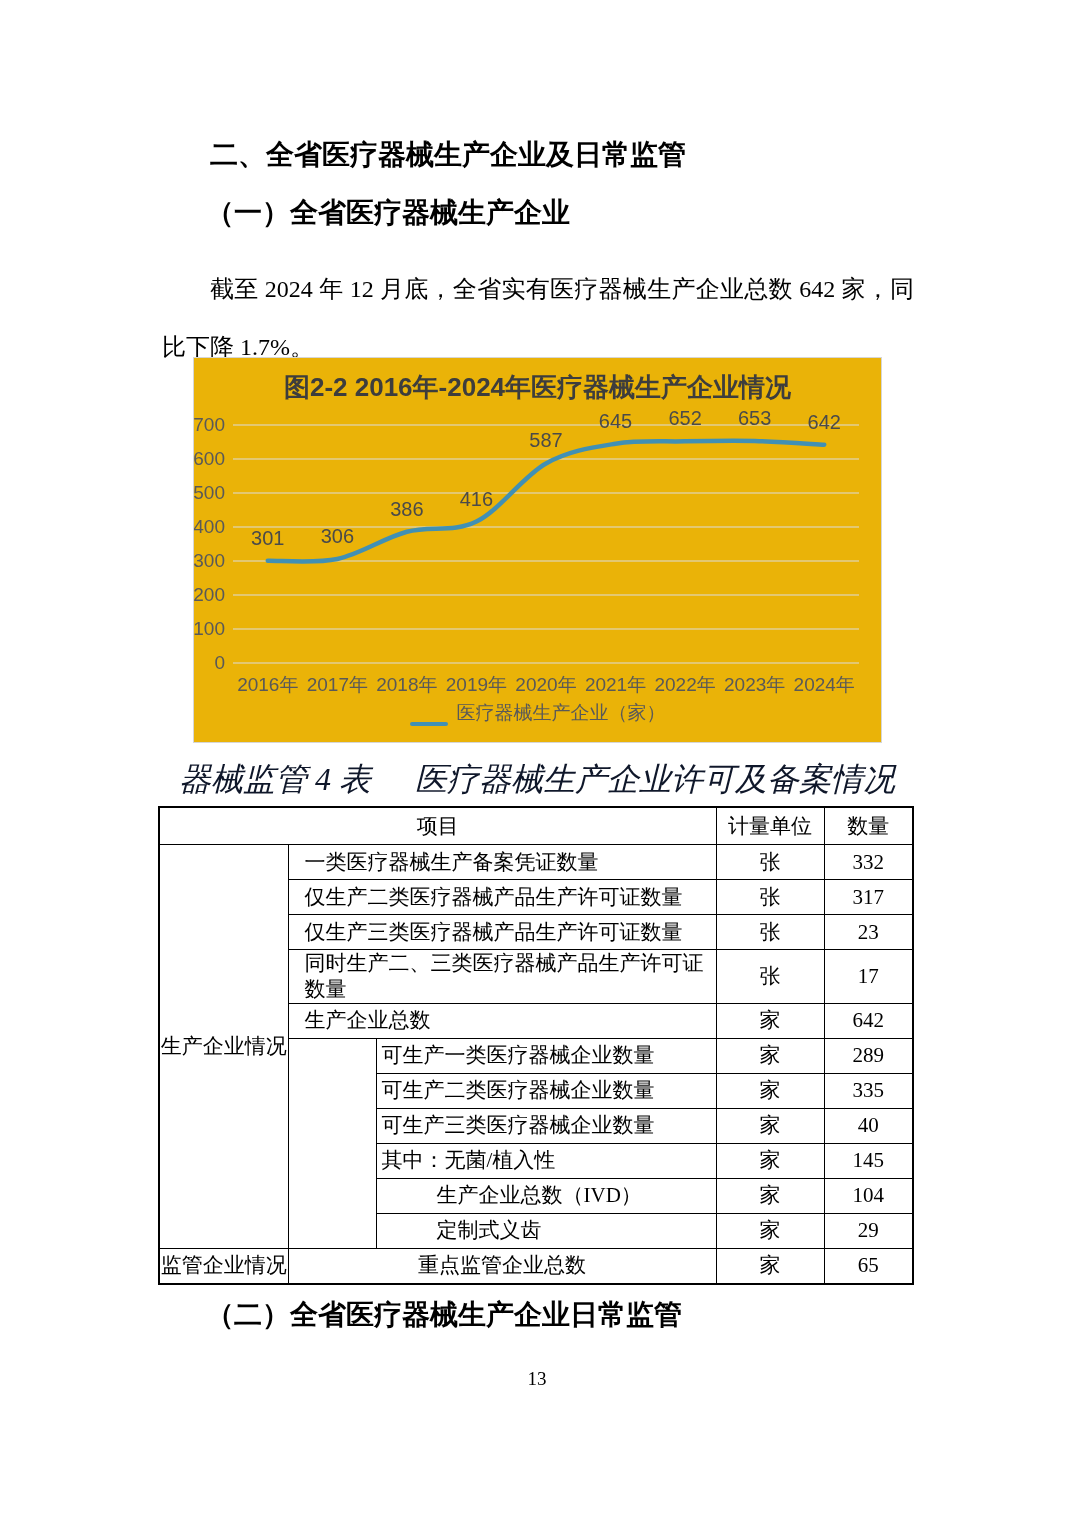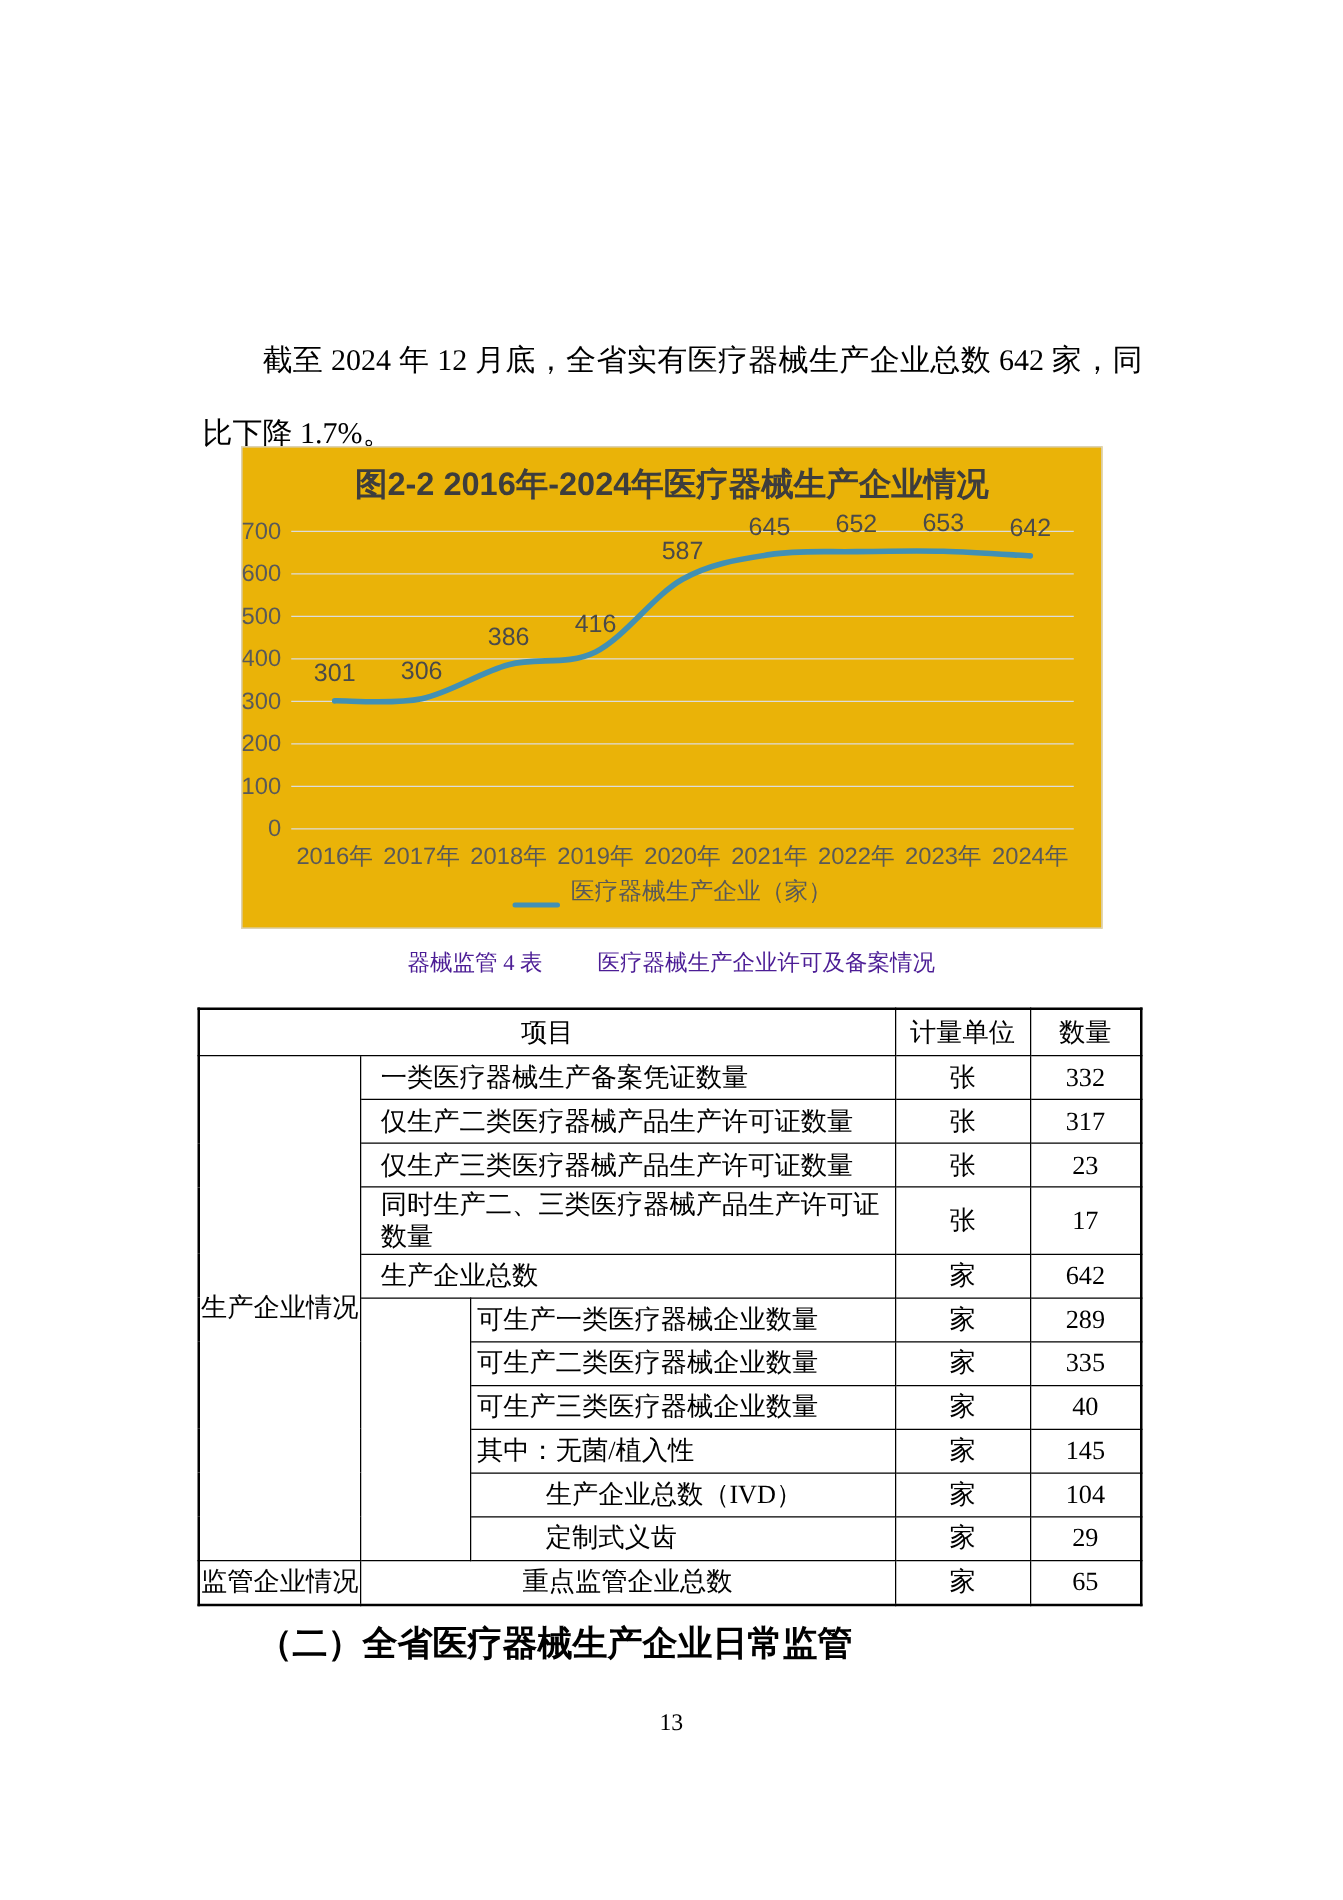--- a/index.html
+++ b/index.html
@@ -30,21 +30,21 @@
   .ytick{font:19px "Liberation Sans","DejaVu Sans",sans-serif;fill:#595959;}
   .xtick{font:19px "Liberation Sans","DejaVu Sans",sans-serif;fill:#595959;}
   .dlabel{font:20px "Liberation Sans","DejaVu Sans",sans-serif;fill:#4a4a4a;}
   .chart-legend{position:absolute;left:0;bottom:16px;width:100%;
                 display:flex;align-items:flex-end;justify-content:center;gap:9px;}
   .legend-line{width:38px;height:4px;border-radius:2px;}
   .legend-text{font:19px "Liberation Sans","DejaVu Sans",sans-serif;color:#595959;}
 
   
   .tbl-caption{position:absolute;left:162px;top:758px;width:750px;text-align:center;
-               font-size:18px;color:#4c1d95;}
+               font-size:32px;color:#0f172a;font-style:italic;}
   .cap-gap{display:inline-block;width:44px;}
 
   
   .tbl{position:absolute;left:158px;top:806px;border-collapse:collapse;
        font-size:21px;color:#000;table-layout:fixed;}
   .tbl td{border:1px solid #000;height:34px;padding:0;line-height:1.25;}
   .tbl{border:2.5px solid #000;}
   .tbl .head td{height:36px;text-align:center;}
   .tbl .c-item{text-align:left;padding-left:16px;margin-top:16px;}
   .tbl .c-item2{text-align:left;padding-left:5px;}
@@ -54,20 +54,22 @@
   .tbl .c-unit,.tbl .c-qty{text-align:center;}
 
   .page-num{position:absolute;left:0;top:1368px;width:100%;text-align:center;
             font-size:19px;}
 </style>
 </head>
 <body>
 
 <div class="page">
 
+  <div class="h-main">二、全省医疗器械生产企业及日常监管</div>
+  <div class="h-sub-a">（一）全省医疗器械生产企业</div>
 
   <p class="para">截至 2024 年 12 月底，全省实有医疗器械生产企业总数 642 家，同比下降 1.7%。</p>
 
   <div class="chart-box">
     <div class="chart-title">图2-2 2016年-2024年医疗器械生产企业情况</div>
     <svg id="chart-svg" width="689" height="290">
         <line x1="39" y1="255" x2="665" y2="255" class="grid" stroke="#dcdcdc"></line>
         <line x1="39" y1="221" x2="665" y2="221" class="grid" stroke="#dcdcdc"></line>
         <line x1="39" y1="187" x2="665" y2="187" class="grid" stroke="#dcdcdc"></line>
         <line x1="39" y1="153" x2="665" y2="153" class="grid" stroke="#dcdcdc"></line>

